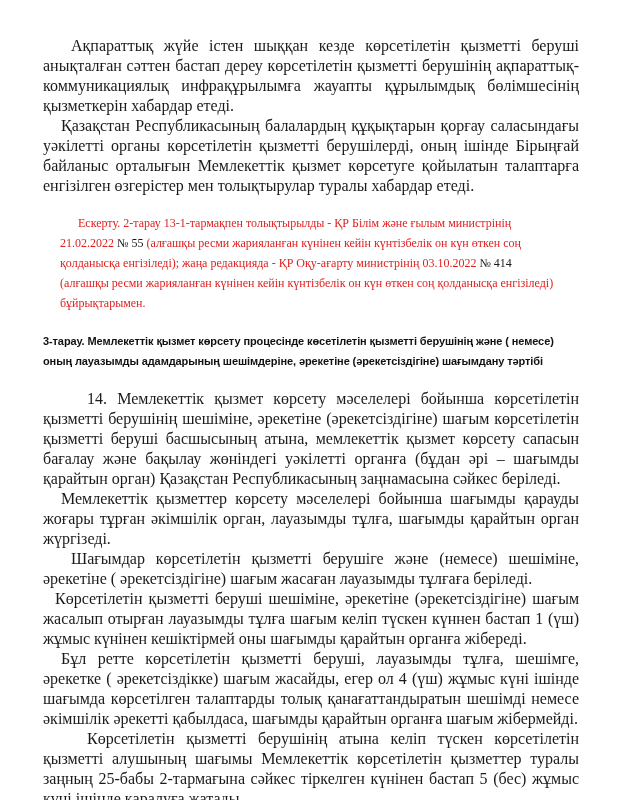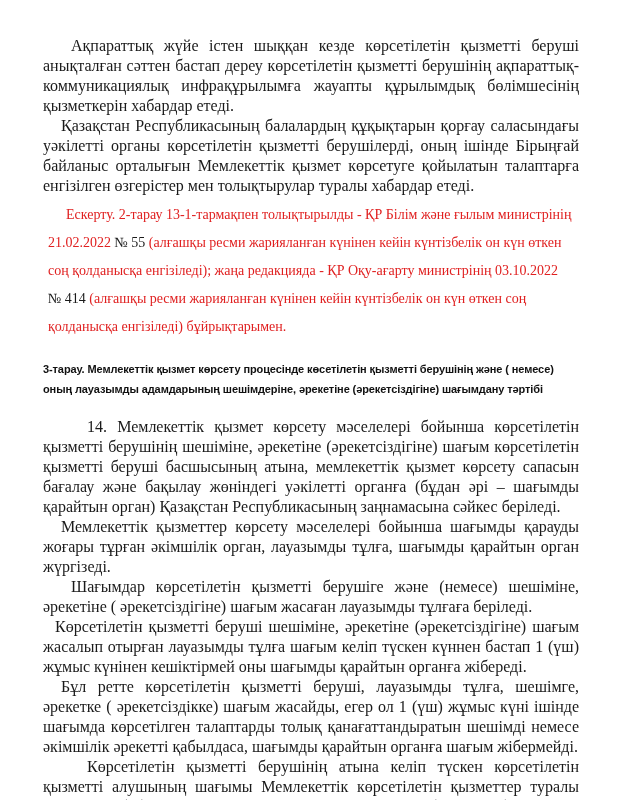--- a/index.html
+++ b/index.html
@@ -26,25 +26,25 @@
       line-height: 20px;
       margin: 0;
       text-align: justify;
     }
     .ind1 { text-indent: 28px; }
     .ind2 { text-indent: 18px; }
     .ind3 { text-indent: 12px; }
     .ind4 { text-indent: 44px; }
     .note {
       color: #e02020;
-      font-size: 14px;
-      line-height: 28px;
+      font-size: 12px;
+      line-height: 20px;
       text-align: left;
       text-indent: 18px;
-      margin: 5px;
+      margin: 17px;
     }
     .note .num { color: #1a1a1a; }
     .heading {
       font-family: "Liberation Sans", "DejaVu Sans", sans-serif;
       font-weight: bold;
       font-size: 11px;
       line-height: 20px;
       margin: 18px 0 18px 0;
       color: #111;
       letter-spacing: -0.1px;
@@ -59,16 +59,16 @@
   <p class="para ind2">Қазақстан Республикасының балалардың құқықтарын қорғау саласындағы уәкілетті органы көрсетілетін қызметті берушілерді, оның ішінде Бірыңғай байланыс орталығын Мемлекеттік қызмет көрсетуге қойылатын талаптарға енгізілген өзгерістер мен толықтырулар туралы хабардар етеді.</p>
 
   <p class="note"><span>Ескерту. 2-тарау 13-1-тармақпен толықтырылды - ҚР Білім және ғылым министрінің 21.02.2022 </span><span class="num">№ 55</span><span> (алғашқы ресми жарияланған күнінен кейін күнтізбелік он күн өткен соң қолданысқа енгізіледі); жаңа редакцияда - ҚР Оқу-ағарту министрінің 03.10.2022 </span><span class="num">№ 414</span><span> (алғашқы ресми жарияланған күнінен кейін күнтізбелік он күн өткен соң қолданысқа енгізіледі) бұйрықтарымен.</span></p>
 
   <div class="heading">3-тарау. Мемлекеттік қызмет көрсету процесінде көсетілетін қызметті берушінің және ( немесе) оның лауазымды адамдарының шешімдеріне, әрекетіне (әрекетсіздігіне) шағымдану тәртібі</div>
 
   <p class="para ind4">14. Мемлекеттік қызмет көрсету мәселелері бойынша көрсетілетін қызметті берушінің шешіміне, әрекетіне (әрекетсіздігіне) шағым көрсетілетін қызметті беруші басшысының атына, мемлекеттік қызмет көрсету сапасын бағалау және бақылау жөніндегі уәкілетті органға (бұдан әрі – шағымды қарайтын орган) Қазақстан Республикасының заңнамасына сәйкес беріледі.</p>
   <p class="para ind2">Мемлекеттік қызметтер көрсету мәселелері бойынша шағымды қарауды жоғары тұрған әкімшілік орган, лауазымды тұлға, шағымды қарайтын орган жүргізеді.</p>
   <p class="para ind1">Шағымдар көрсетілетін қызметті берушіге және (немесе) шешіміне, әрекетіне ( әрекетсіздігіне) шағым жасаған лауазымды тұлғаға беріледі.</p>
   <p class="para ind3">Көрсетілетін қызметті беруші шешіміне, әрекетіне (әрекетсіздігіне) шағым жасалып отырған лауазымды тұлға шағым келіп түскен күннен бастап 1 (үш) жұмыс күнінен кешіктірмей оны шағымды қарайтын органға жібереді.</p>
-  <p class="para ind2">Бұл ретте көрсетілетін қызметті беруші, лауазымды тұлға, шешімге, әрекетке ( әрекетсіздікке) шағым жасайды, егер ол 1 (үш) жұмыс күні ішінде шағымда көрсетілген талаптарды толық қанағаттандыратын шешімді немесе әкімшілік әрекетті қабылдаса, шағымды қарайтын органға шағым жібермейді.</p>
+  <p class="para ind2">Бұл ретте көрсетілетін қызметті беруші, лауазымды тұлға, шешімге, әрекетке ( әрекетсіздікке) шағым жасайды, егер ол 4 (үш) жұмыс күні ішінде шағымда көрсетілген талаптарды толық қанағаттандыратын шешімді немесе әкімшілік әрекетті қабылдаса, шағымды қарайтын органға шағым жібермейді.</p>
   <p class="para ind4">Көрсетілетін қызметті берушінің атына келіп түскен көрсетілетін қызметті алушының шағымы Мемлекеттік көрсетілетін қызметтер туралы заңның 25-бабы 2-тармағына сәйкес тіркелген күнінен бастап 5 (бес) жұмыс күні ішінде қаралуға жатады.</p>
 
 </div>
 
 </body></html>

